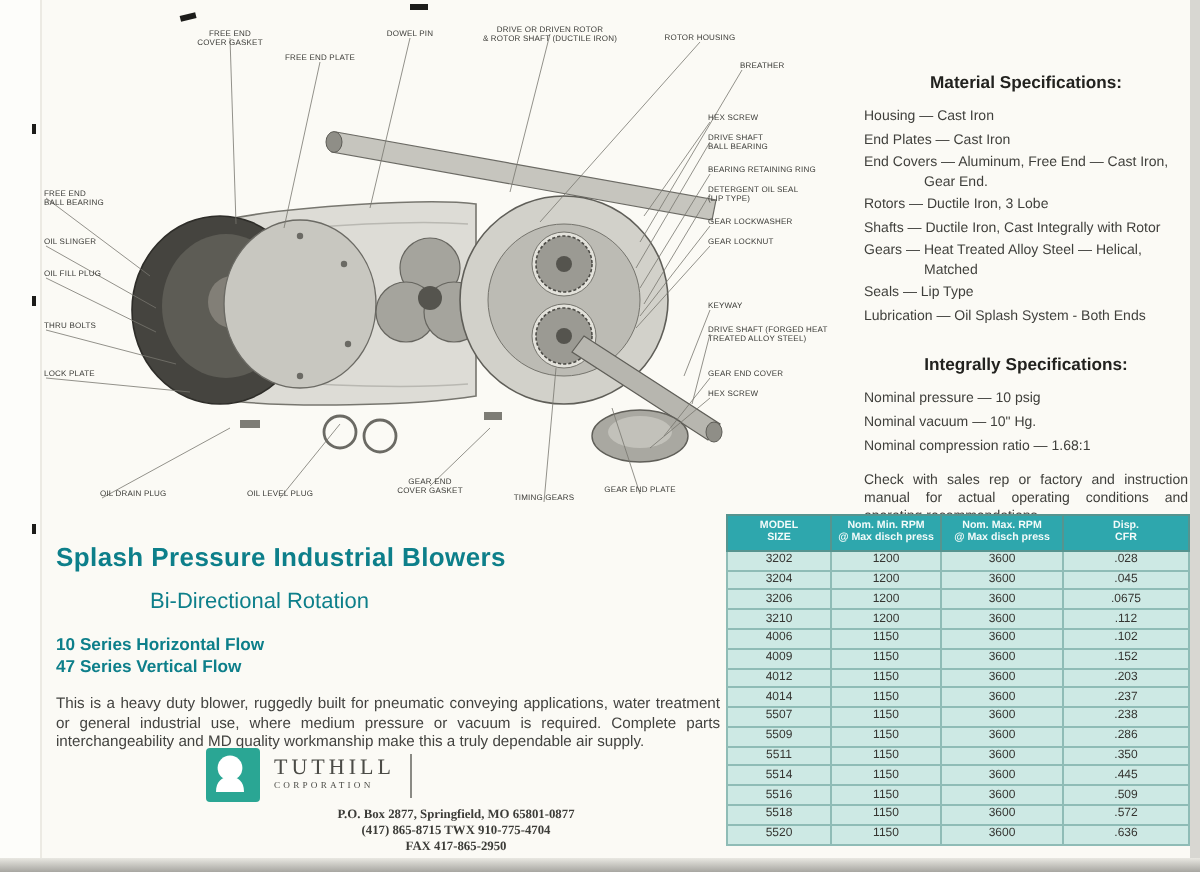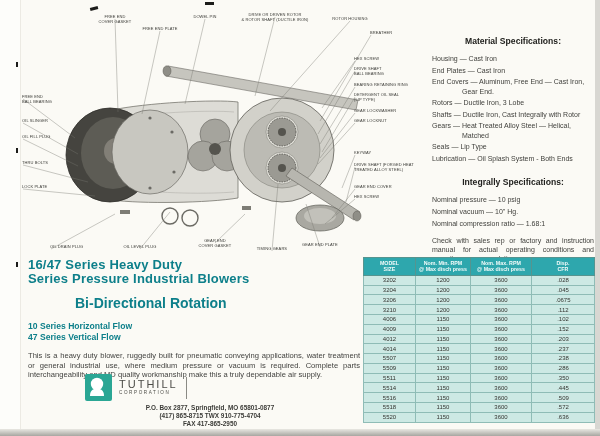--- a/index.html
+++ b/index.html
@@ -18,26 +18,26 @@
   .specs{position:absolute;left:432px;top:36px;width:162px;}
   .specs h3{margin:0 0 8px 0;font-size:8.6px;text-align:center;color:#22221f;}
   .specs ul{list-style:none;margin:0;padding:0;font-size:7px;line-height:9.4px;color:#3f3f3b;}
   .specs li{padding-left:30px;text-indent:-30px;margin-bottom:2.2px;}
   .specs .op-title{margin-top:14px;}
   .specs .note{font-size:7px;line-height:9px;text-align:justify;margin:8px 0 0 0;color:#3f3f3b;}
 
   
   .product{position:absolute;left:28px;top:258px;width:332px;}
   .product h1{margin:0;font-size:13px;line-height:14px;color:var(--accent_teal);letter-spacing:.2px;}
-  .rotation{margin:9px 0 0 47px;font-size:14px;font-weight:bold;color:var(--accent_teal);}
+  .rotation{margin:9px 0 0 47px;font-size:11px;font-weight:normal;color:var(--accent_teal);}
   .flows{margin-top:10px;font-size:8.6px;font-weight:bold;color:var(--accent_teal);line-height:10.5px;}
   .desc{margin-top:9px;font-size:7.6px;line-height:9.7px;text-align:justify;color:#434340;}
 
   
-  .brand{position:absolute;left:85px;top:374px;width:260px;}
+  .brand{position:absolute;left:103px;top:374px;width:260px;font-family:Liberation Serif, serif;}
   .brand-top{display:flex;align-items:center;}
   .logo{width:27px;height:27px;background:var(--logo_teal);border-radius:2px;position:relative;flex:0 0 auto;}
   .logo svg{position:absolute;left:0;top:0;}
   .brand-name{margin-left:7px;line-height:1;}
   .tuthill{font-size:11px;letter-spacing:2px;color:#4c4c47;}
   .corp{font-size:4.6px;letter-spacing:1.6px;color:#4c4c47;margin-top:1px;}
   .vline{width:1px;height:22px;background:#8a8a84;margin:0 8px;}
   .division{font-weight:bold;color:#2f2f2b;font-size:9.5px;line-height:10.5px;}
   .addr{margin-top:3px;text-align:center;font-size:6.4px;font-weight:bold;color:#3c3c38;line-height:8px;width:250px;}
 
@@ -181,22 +181,22 @@
     <ul>
       <li>Nominal pressure — 10 psig</li>
       <li>Nominal vacuum — 10" Hg.</li>
       <li>Nominal compression ratio — 1.68:1</li>
     </ul>
     <p class="note">Check with sales rep or factory and instruction manual for actual operating conditions and operating recommendations.</p>
   </div>
 
   <div class="product">
     <h1>
-      <span>16/47 Series Heavy Duty</span><br>
-      <span>Series Pressure Industrial Blowers</span>
+      <br>
+      <span>Splash Pressure Industrial Blowers</span>
     </h1>
     <div class="rotation">Bi-Directional Rotation</div>
     <div class="flows">
       <span>10 Series Horizontal Flow</span><br>
       <span>47 Series Vertical Flow</span>
     </div>
     <p class="desc">This is a heavy duty blower, ruggedly built for pneumatic conveying applications, water treatment or general industrial use, where medium pressure or vacuum is required. Complete parts interchangeability and MD quality workmanship make this a truly dependable air supply.</p>
   </div>
 
   <div class="brand">

